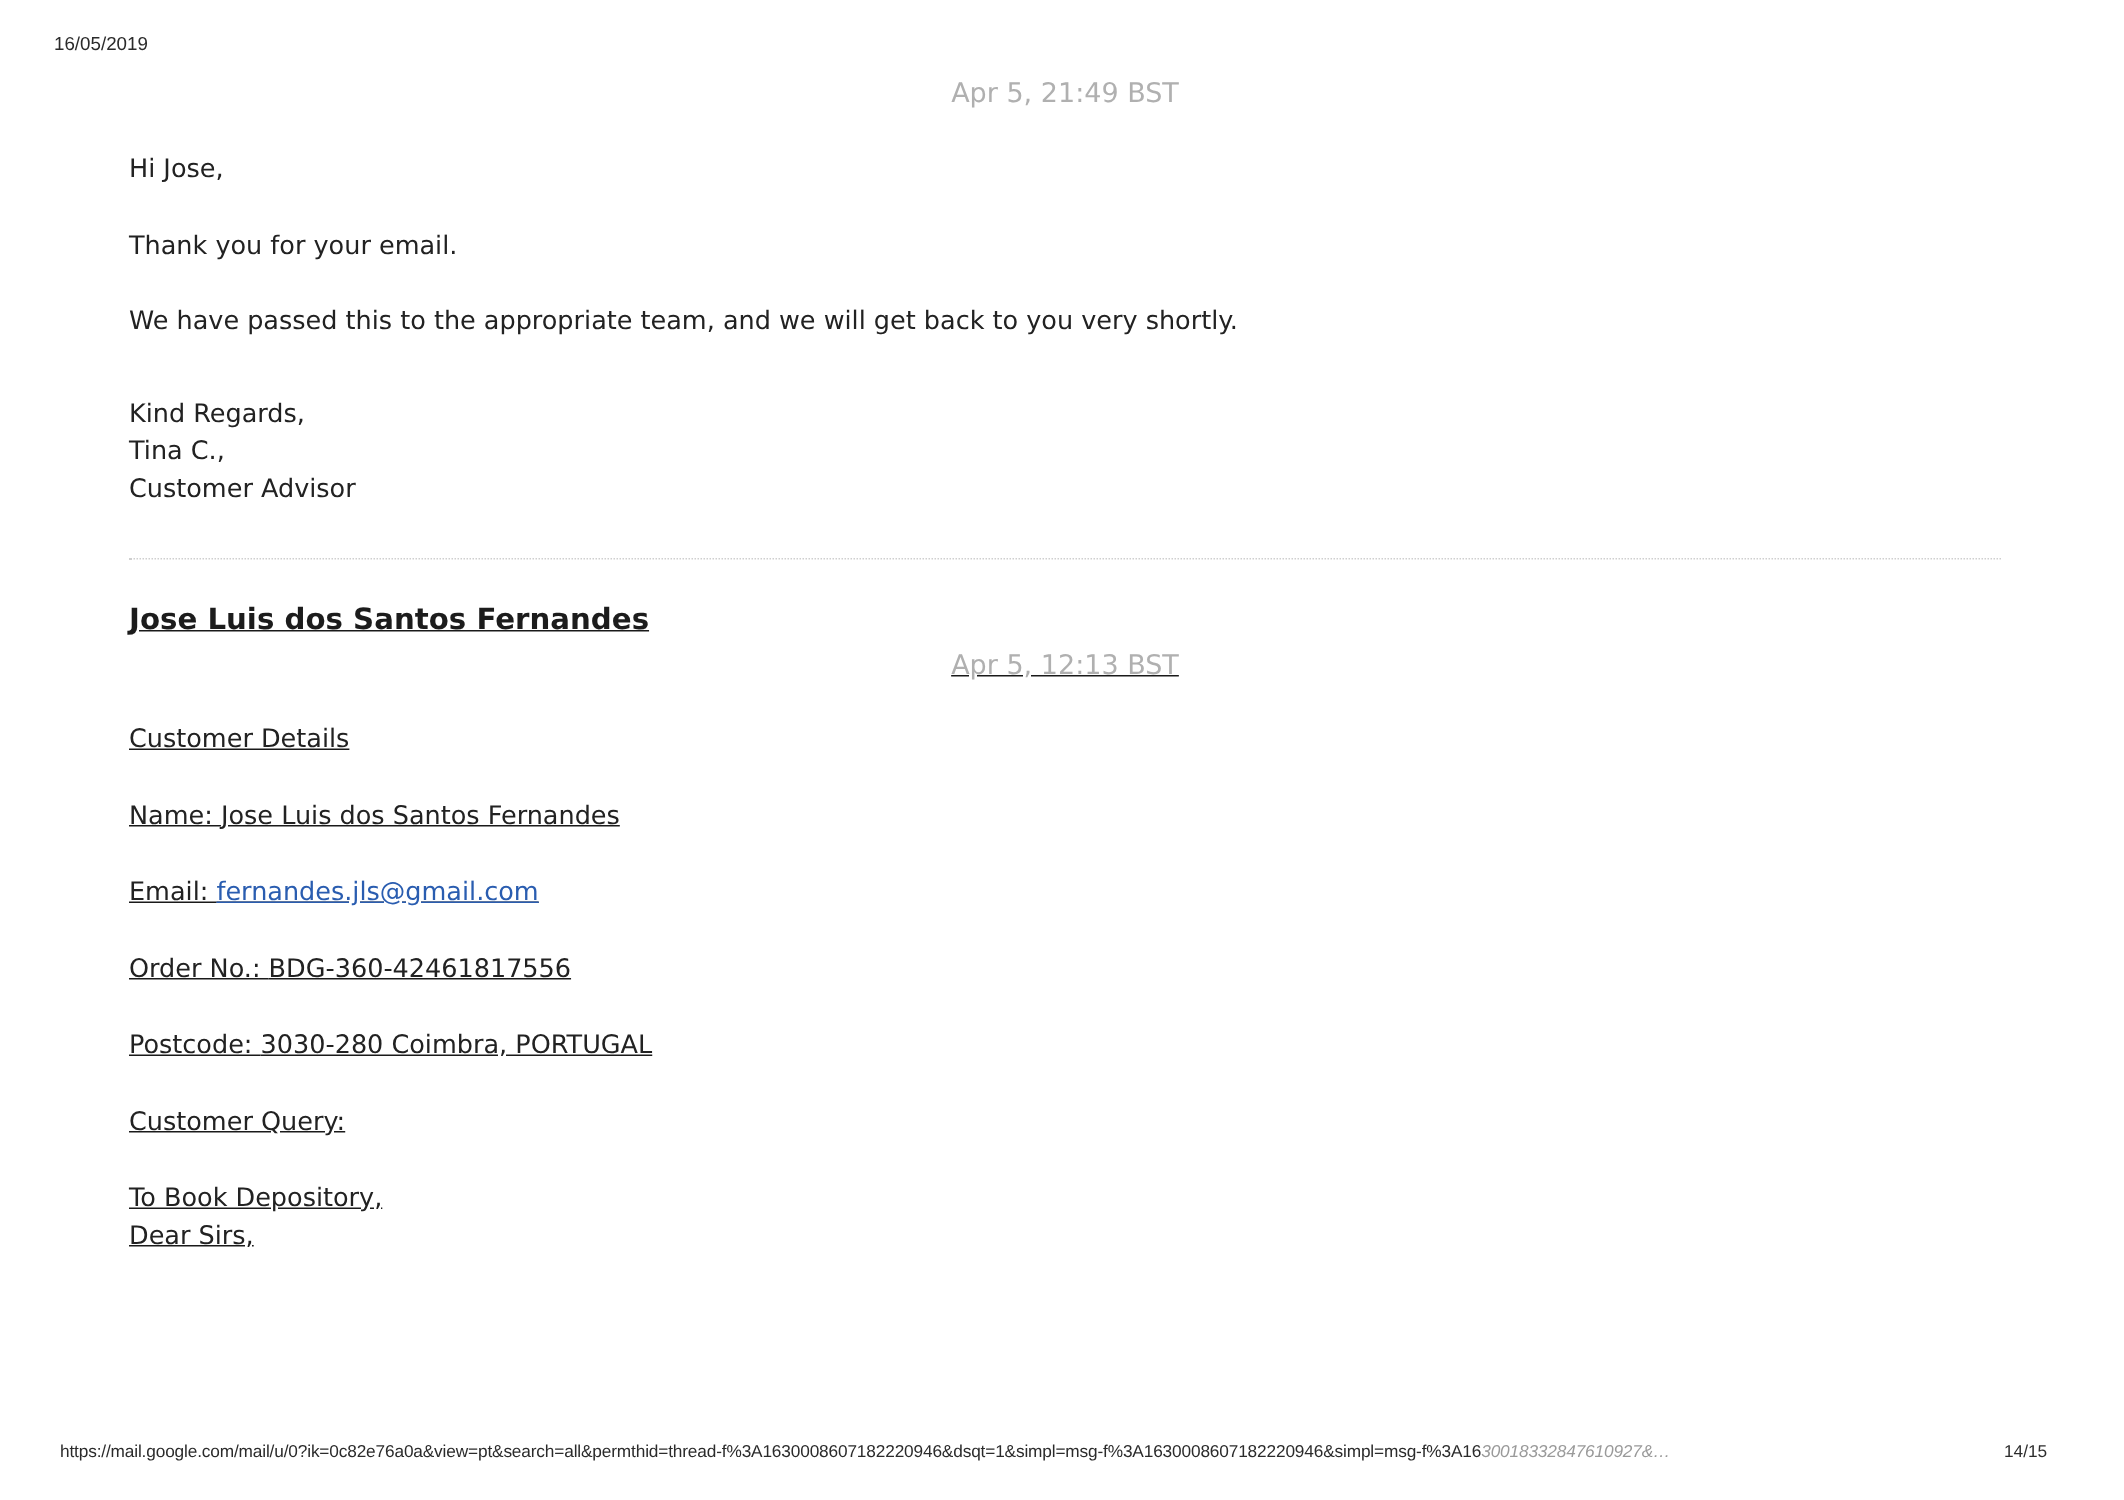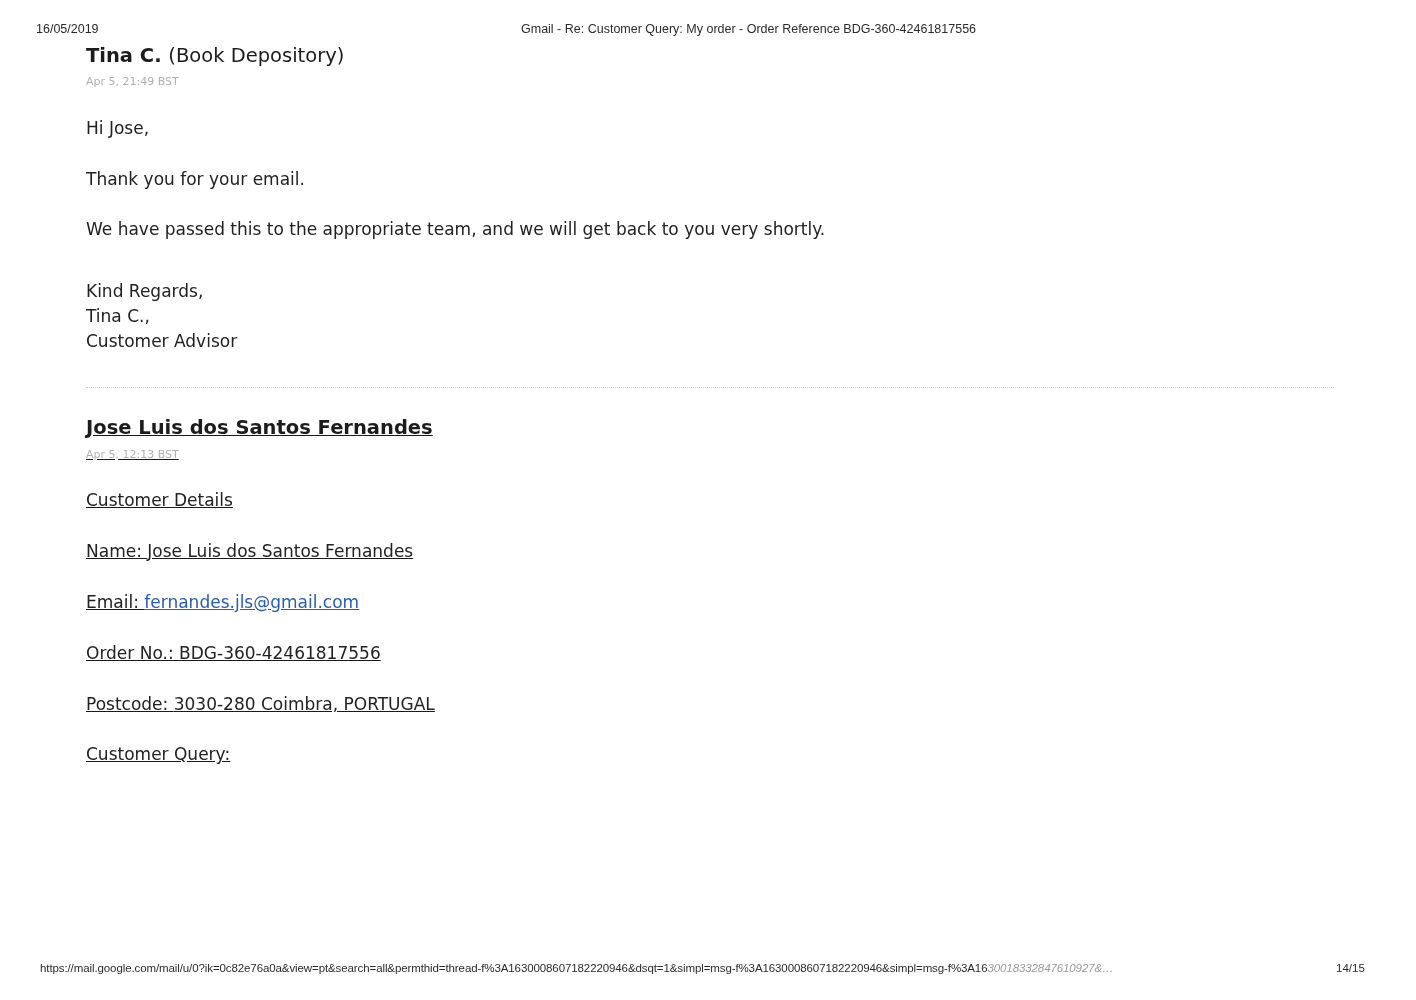--- a/index.html
+++ b/index.html
@@ -92,24 +92,25 @@
     color: #1c1c1c;
     margin: 0;
     line-height: 1.2;
     font-weight: 700;
   }
   .msg-sender .org {
     font-weight: 400;
   }
   .msg-time {
     font-family: "DejaVu Sans", sans-serif;
-    font-size: 11px;
+    font-size: 18px;
     color: #b0b0b0;
     margin: 8px 0 0 0;
     line-height: 1.2;
+    text-align: center;
   }
 
   .para {
     font-family: "DejaVu Sans", sans-serif;
     font-size: 17px;
     color: #222222;
     line-height: 1.35;
     margin: 0;
   }
   .p-gap-1 { margin-top: 39px; }
@@ -132,30 +133,25 @@
     text-decoration-color: #2a5db0;
   }
 </style>
 </head>
 <body>
 
 <div class="page">
 
   <div class="print-header">
     <span class="ph-date">16/05/2019</span>
-    <span class="ph-title">Gmail - Re: Customer Query: My order - Order Reference BDG-360-42461817556</span>
   </div>
 
   <div class="content">
 
     <div class="msg">
-      <p class="msg-sender">
-        <span>Tina C.</span>
-        <span class="org">(Book Depository)</span>
-      </p>
       <p class="msg-time">Apr 5, 21:49 BST</p>
 
       <p class="para p-gap-2">Hi Jose,</p>
       <p class="para p-gap-2">Thank you for your email.</p>
       <p class="para p-gap-2">We have passed this to the appropriate team, and we will get back to you very shortly.</p>
 
       <p class="para p-gap-1">Kind Regards,</p>
       <p class="para p-tight">Tina C.,</p>
       <p class="para p-tight">Customer Advisor</p>
     </div>
@@ -181,20 +177,22 @@
       <p class="para p-gap-2">
         <span>Order No.: </span><span>BDG-360-42461817556</span>
       </p>
 
       <p class="para p-gap-2">
         <span>Postcode: </span><span>3030-280 Coimbra, PORTUGAL</span>
       </p>
 
       <p class="para p-gap-2">Customer Query:</p>
 
+      <p class="para p-gap-2">To Book Depository,</p>
+      <p class="para p-tight">Dear Sirs,</p>
     </div>
 
   </div>
 
   <div class="print-footer">
     <span class="pf-url"><span>https://mail.google.com/mail/u/0?ik=0c82e76a0a&amp;view=pt&amp;search=all&amp;permthid=thread-f%3A1630008607182220946&amp;dsqt=1&amp;simpl=msg-f%3A1630008607182220946&amp;simpl=msg-f%3A16</span><span class="faded">30018332847610927&amp;…</span></span>
     <span class="pf-page">14/15</span>
   </div>
 
 </div>

